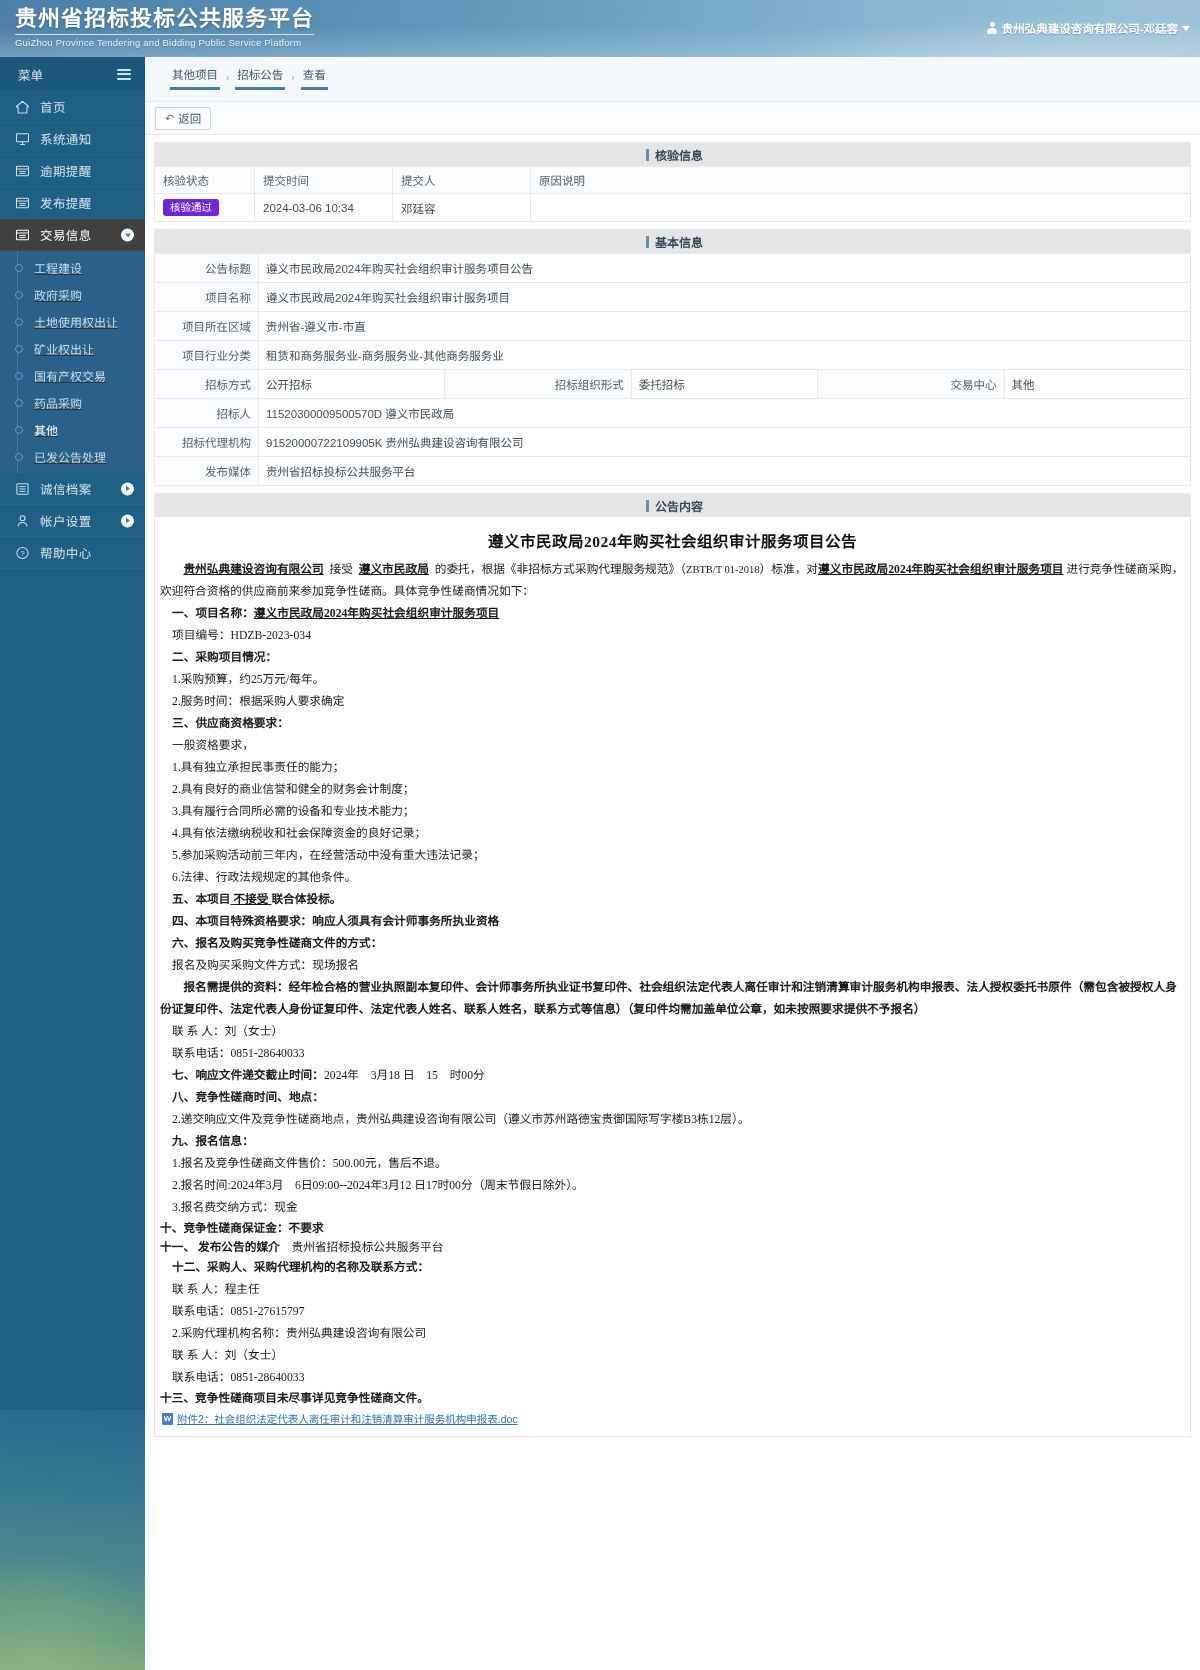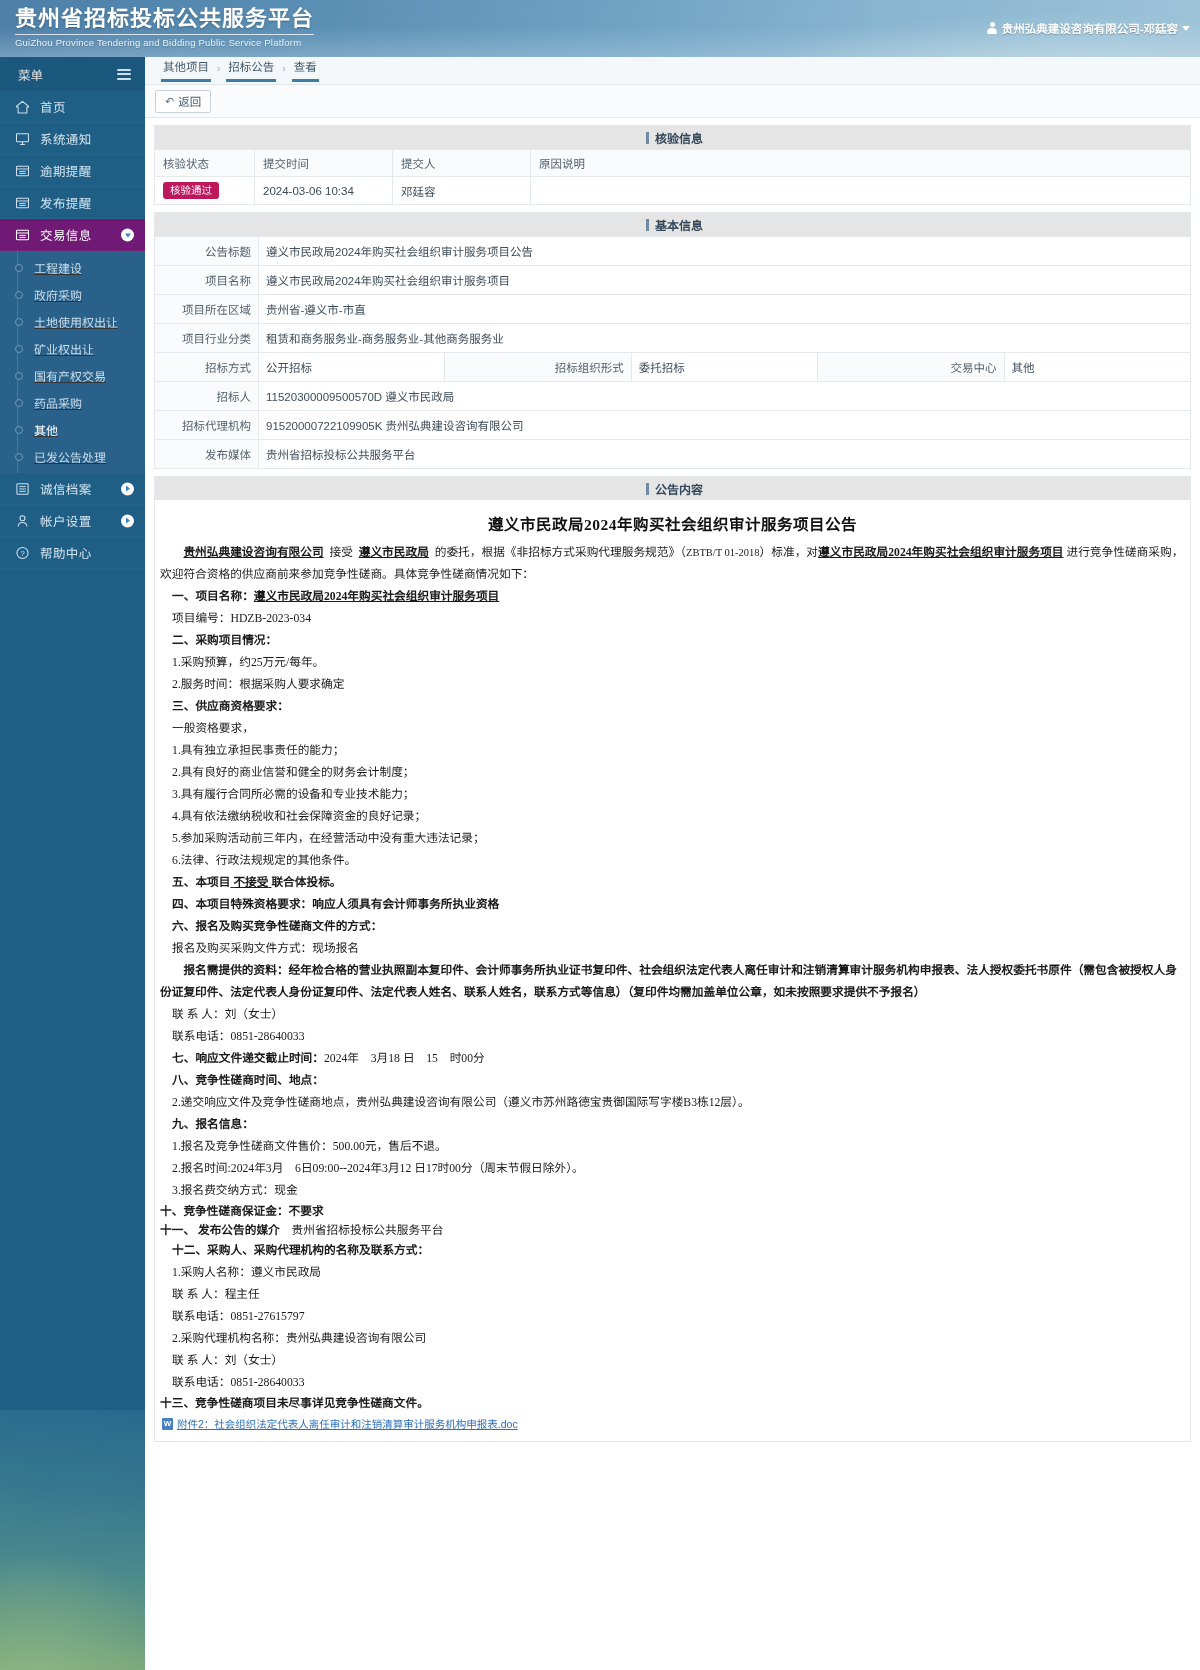--- a/index.html
+++ b/index.html
@@ -75,21 +75,21 @@
     padding: 0 14px 0 18px; color: #e5e5e5; font-size: 12.5px;
     background: #1c587d;
   }
   .hamburger { display: flex; flex-direction: column; gap: 2.5px; cursor: pointer; }
   .hamburger i { display: block; width: 14px; height: 2px; background: #cfe1ee; border-radius: 1px; }
   .sb-item {
     display: flex; align-items: center; height: 32px; padding-left: 14px;
     color: #d4e4ef; font-size: 12.5px; cursor: pointer; position: relative;
     border-bottom: 1px solid rgba(255,255,255,.045);
   }
-  .sb-item.active { background: #701a75; color: #fff; }
+  .sb-item.active { background: #404040; color: #fff; }
   .sb-item .ico { width: 17px; height: 16px; margin-right: 9px; flex: 0 0 17px; display: block; }
   .sb-item .lbl { letter-spacing: .4px; }
   .sb-exp {
     position: absolute; right: 11px; top: 50%; transform: translateY(-50%);
     width: 13px; height: 13px; border-radius: 50%; background: #fff;
     display: flex; align-items: center; justify-content: center;
   }
   .sb-exp .ar { width: 0; height: 0; border-left: 3px solid transparent; border-right: 3px solid transparent; border-top: 4px solid #3b7fc4; margin-top: 1px; }
   .sb-exp.right .ar { border: none; width: 0; height: 0; border-top: 3px solid transparent; border-bottom: 3px solid transparent; border-left: 4px solid #3b7fc4; margin: 0 0 0 1px; }
   .sb-sub { background: #29618a; padding: 3px 0; position: relative; text-decoration: underline; }
@@ -100,22 +100,22 @@
   }
   .sb-subitem::before {
     content: ""; position: absolute; left: 14.5px; top: 50%; transform: translateY(-50%);
     width: 6px; height: 6px; border-radius: 50%; background: #29618a; border: 1px solid #6e9ab8;
   }
   .sb-subitem.on { color: #fff; }
 
   
   .main { flex: 1; background: #fff; overflow: hidden; }
   .crumbs {
-    height: 28px; background: #f4f8fb; border-bottom: 1px solid #dfe6ec;
-    display: flex; align-items: center; padding-left: 16px; gap: 6px; font-size: 11.5px; color: #42586b;
+    height: 45px; background: #f4f8fb; border-bottom: 1px solid #dfe6ec;
+    display: flex; align-items: center; padding-left: 25px; gap: 6px; font-size: 11.5px; color: #42586b;
   }
   .crumb { padding: 0 2px 5px; border-bottom: 3px solid #3e7ba5; cursor: pointer; line-height: 14px; }
   .crumb-sep { color: #9aa8b4; font-size: 10px; padding-bottom: 4px; }
   .toolbar {
     height: 33px; background: #fafbfc; border-bottom: 1px solid #e2e7ec;
     display: flex; align-items: center; padding-left: 10px;
   }
   .btn-back {
     display: inline-flex; align-items: center; gap: 4px;
     height: 23px; padding: 0 9px; border: 1px solid #c9d2d9; background: #fff;
@@ -131,21 +131,21 @@
   }
   .panel-hd .bar { width: 3px; height: 12px; background: #6f8ba3; margin-right: 6px; display: inline-block; }
 
   table.tbl { width: 100%; border-collapse: collapse; table-layout: fixed; background: #fff; }
   table.tbl th, table.tbl td {
     border: 1px solid #e5e9ed; font-size: 11.5px; padding: 5px 8px; color: #3c4a57;
     vertical-align: middle; text-align: left;
   }
   table.tbl th { background: #fafbfc; font-weight: normal; color: #54616d; }
   .badge-ok {
-    display: inline-block; background: #be185d; color: #fff; font-size: 10.5px;
+    display: inline-block; background: #6d28d9; color: #fff; font-size: 10.5px;
     padding: 2px 7px; border-radius: 3px; line-height: 13px;
   }
   .verify-tbl td { height: 25px; }
 
   table.info { width: 100%; border-collapse: collapse; table-layout: fixed; }
   table.info td { border: 1px solid #e5e9ed; font-size: 11.5px; padding: 6px 7px; color: #3f4d5a; height: 24px; }
   table.info td.lbl { background: #fafbfc; text-align: right; color: #54616d; width: 104px; }
   table.info td.lbl2 { background: #fafbfc; text-align: right; color: #54616d; width: 104px; }
 
   
@@ -444,21 +444,20 @@
 
         <div class="ann-p ind-sub b">九、报名信息：</div>
         <div class="ann-p ind-sub">1.报名及竞争性磋商文件售价：500.00元，售后不退。</div>
         <div class="ann-p ind-sub">2.报名时间:2024年3月　6日09:00--2024年3月12 日17时00分（周末节假日除外）。</div>
         <div class="ann-p ind-sub">3.报名费交纳方式：现金</div>
 
         <div class="ann-p noind b" style="line-height:19px">十、竞争性磋商保证金：不要求</div>
         <div class="ann-p noind" style="line-height:19px"><span class="b">十一、 发布公告的媒介</span>&nbsp;&nbsp;&nbsp;&nbsp;<span>贵州省招标投标公共服务平台</span></div>
 
         <div class="ann-p ind-sub b">十二、采购人、采购代理机构的名称及联系方式：</div>
-        <div class="ann-p ind-sub">1.采购人名称：遵义市民政局</div>
         <div class="ann-p ind-sub">联 系 人：程主任</div>
         <div class="ann-p ind-sub">联系电话：0851-27615797</div>
         <div class="ann-p ind-sub">2.采购代理机构名称：贵州弘典建设咨询有限公司</div>
         <div class="ann-p ind-sub">联 系 人：刘（女士）</div>
         <div class="ann-p ind-sub">联系电话：0851-28640033</div>
 
         <div class="ann-p noind b" style="line-height:19px">十三、竞争性磋商项目未尽事详见竞争性磋商文件。</div>
 
         <div class="attach">
           <span class="doc"></span>

